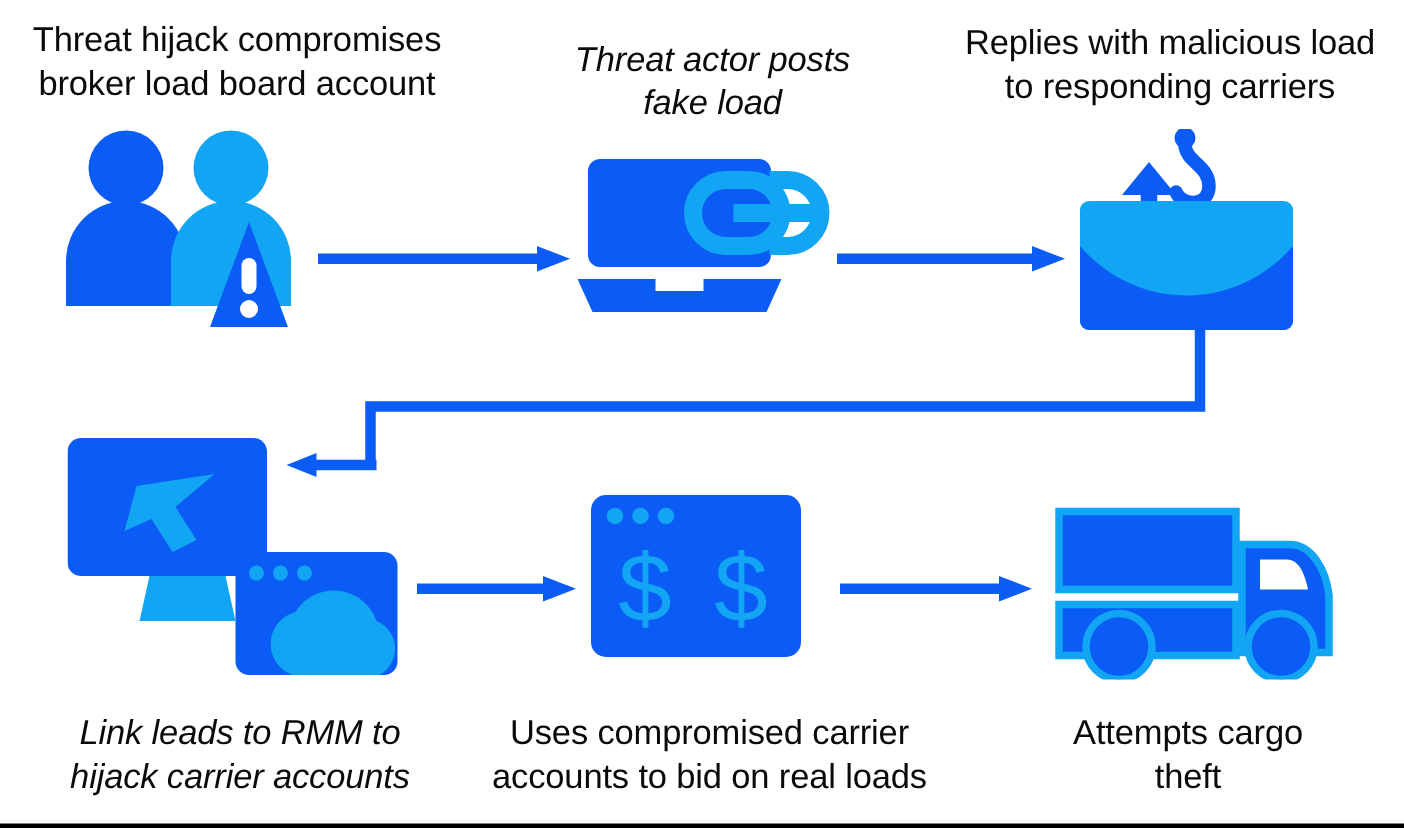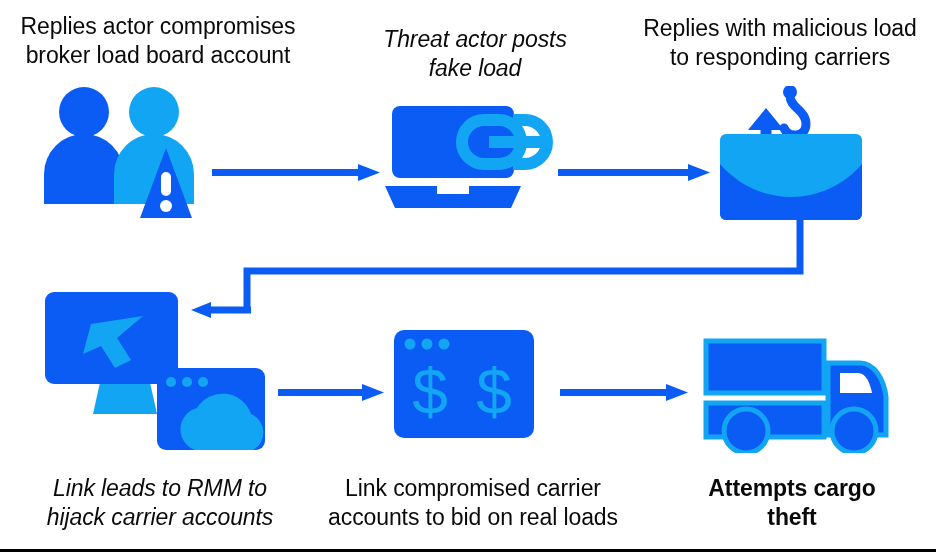--- a/index.html
+++ b/index.html
@@ -36,21 +36,21 @@
     position: absolute;
     overflow: visible;
   }
   svg { display: block; }
 </style>
 </head>
 <body>
 
 <div id="canvas">
 
-  <div class="label" style="left:8px; top:12px; width:300px;">Replies actor compromises
+  <div class="label" style="left:8px; top:12px; width:300px;">Threat hijack compromises
 broker load board account</div>
 
   <div class="label" style="left:325px; top:25px; width:300px;font-style:italic;">Threat actor posts
 fake load</div>
 
   <div class="label" style="left:630px; top:14px; width:300px;">Replies with malicious load
 to responding carriers</div>
 
   <div class="icon-box" style="left:42px; top:86px; width:170px; height:132px;">
     <svg width="170" height="132" viewBox="0 0 170 132">
@@ -161,19 +161,19 @@
       <path d="M126 28 L158 28 C172 28 182 44 184 62 L184 100 L126 100 Z" fill="#0b5cf5" stroke="#12a5f4" stroke-width="5"></path>
       <path d="M138 38 L156 38 C164 38 168 48 170 58 L138 58 Z" fill="#ffffff"></path>
       <circle cx="44" cy="96" r="22" fill="#0b5cf5" stroke="#12a5f4" stroke-width="5"></circle>
       <circle cx="152" cy="96" r="22" fill="#0b5cf5" stroke="#12a5f4" stroke-width="5"></circle>
     </svg>
   </div>
 
   <div class="label" style="left:10px; top:474px; width:300px;font-style:italic;">Link leads to RMM to
 hijack carrier accounts</div>
 
-  <div class="label" style="left:318px; top:474px; width:310px;">Link compromised carrier
+  <div class="label" style="left:318px; top:474px; width:310px;">Uses compromised carrier
 accounts to bid on real loads</div>
 
-  <div class="label" style="left:647px; top:474px; width:290px;font-weight:bold;">Attempts cargo
+  <div class="label" style="left:647px; top:474px; width:290px;">Attempts cargo
 theft</div>
 
 </div>
 
 </body></html>

